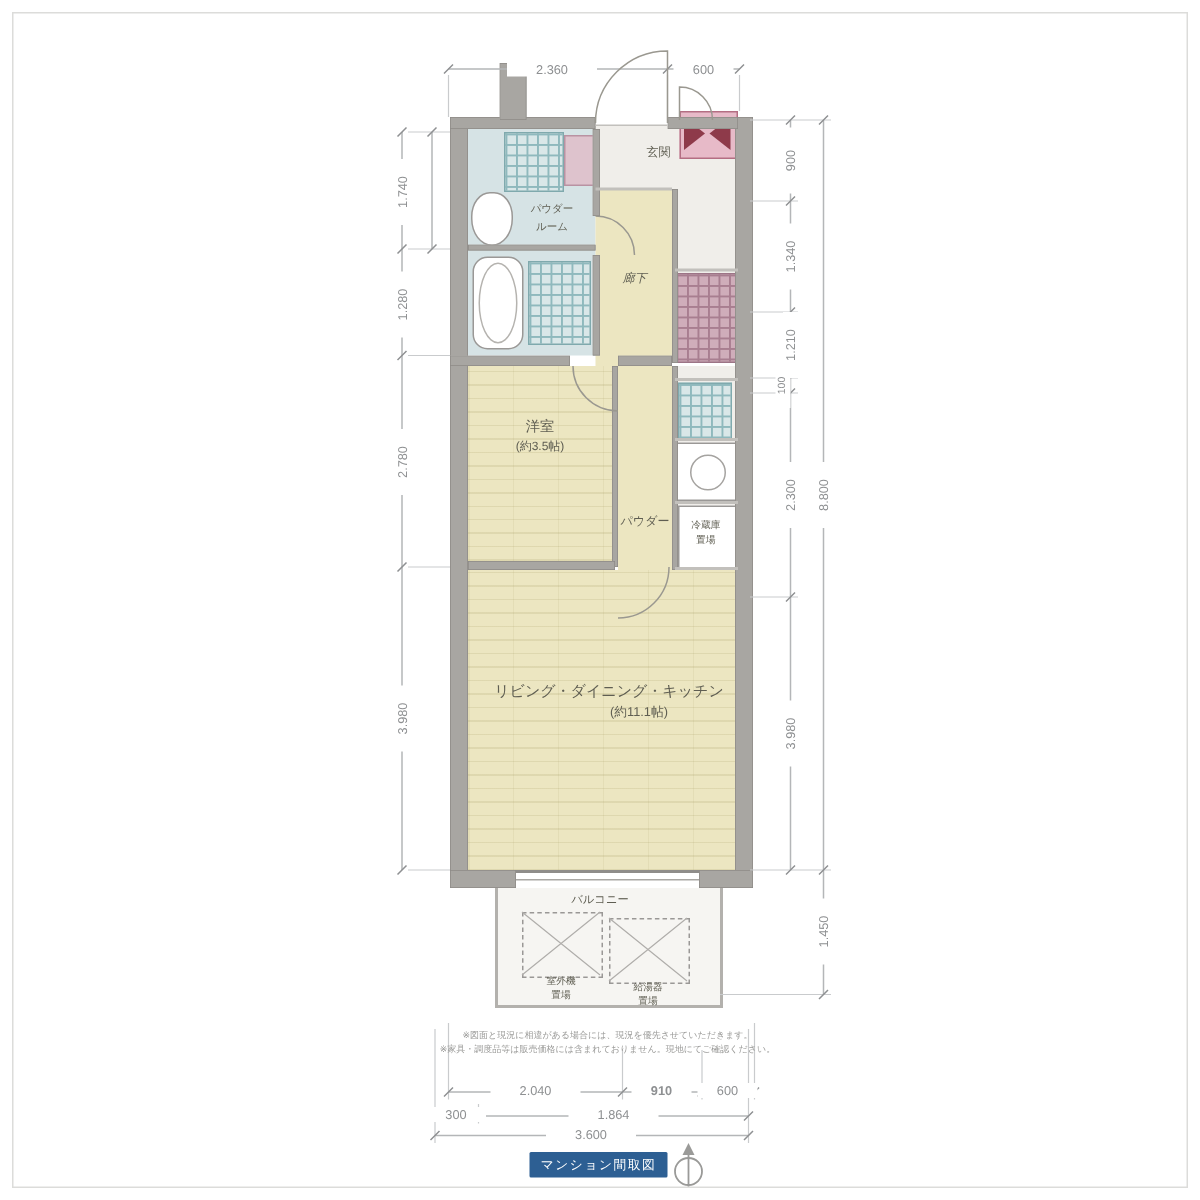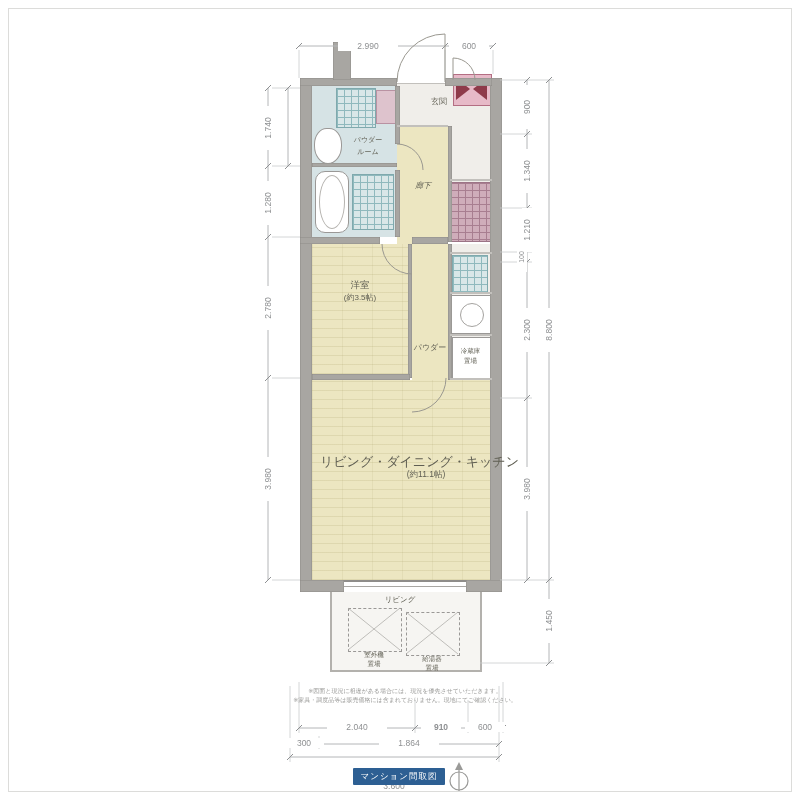--- a/index.html
+++ b/index.html
@@ -134,29 +134,29 @@
     </g>
   </svg>
 
   <div class="lbl abs" style="left:340px;top:136px;width:56px;font-size:7px;">パウダー</div>
   <div class="lbl abs" style="left:340px;top:148px;width:56px;font-size:7px;">ルーム</div>
   <div class="lbl abs" style="left:408px;top:182px;width:30px;font-size:8px;font-style:italic;">廊下</div>
   <div class="lbl abs" style="left:424px;top:98px;width:30px;font-size:8px;">玄関</div>
   <div class="lbl abs" style="left:336px;top:280px;width:48px;font-size:9.5px;">洋室</div>
   <div class="lbl abs" style="left:330px;top:294px;width:60px;font-size:8px;">(約3.5帖)</div>
   <div class="lbl abs" style="left:406px;top:344px;width:48px;font-size:8px;">パウダー</div>
-  <div class="lbl abs" style="left:320px;top:456px;width:172px;font-size:13px;font-family:Liberation Mono, monospace;">リビング・ダイニング・キッチン</div>
+  <div class="lbl abs" style="left:320px;top:456px;width:172px;font-size:10px;">リビング・ダイニング・キッチン</div>
   <div class="lbl abs" style="left:398px;top:470px;width:56px;font-size:8.5px;text-align:center;">(約11.1帖)</div>
-  <div class="lbl abs" style="left:370px;top:596px;width:60px;font-size:7.5px;">リビング</div>
+  <div class="lbl abs" style="left:370px;top:596px;width:60px;font-size:7.5px;">バルコニー</div>
   <div class="lbl abs" style="left:350px;top:651px;width:48px;font-size:6.5px;">室外機</div>
   <div class="lbl abs" style="left:350px;top:660px;width:48px;font-size:6.5px;">置場</div>
   <div class="lbl abs" style="left:408px;top:655px;width:48px;font-size:6.5px;">給湯器</div>
   <div class="lbl abs" style="left:408px;top:664px;width:48px;font-size:6.5px;">置場</div>
 
-  <div class="dim abs" style="left:338px;top:41px;width:60px;">2.990</div>
+  <div class="dim abs" style="left:338px;top:41px;width:60px;">2.360</div>
   <div class="dim abs" style="left:449px;top:41px;width:40px;">600</div>
 
   <div class="dim vdim abs" style="left:246px;top:123px;width:44px;">1.740</div>
   <div class="dim vdim abs" style="left:246px;top:198px;width:44px;">1.280</div>
   <div class="dim vdim abs" style="left:246px;top:303px;width:44px;">2.780</div>
   <div class="dim vdim abs" style="left:246px;top:474px;width:44px;">3.980</div>
 
   <div class="dim vdim abs" style="left:505px;top:102px;width:44px;">900</div>
   <div class="dim vdim abs" style="left:505px;top:166px;width:44px;">1.340</div>
   <div class="dim vdim abs" style="left:505px;top:225px;width:44px;">1.210</div>
@@ -165,19 +165,19 @@
   <div class="dim vdim abs" style="left:505px;top:484px;width:44px;">3.980</div>
 
   <div class="dim vdim abs" style="left:527px;top:325px;width:44px;">8.800</div>
   <div class="dim vdim abs" style="left:527px;top:616px;width:44px;">1.450</div>
 
   <div class="dim abs" style="left:327px;top:722px;width:60px;text-align:center;">2.040</div>
   <div class="dim abs" style="left:421px;top:722px;width:40px;font-weight:bold;">910</div>
   <div class="dim abs" style="left:465px;top:722px;width:40px;">600</div>
   <div class="dim abs" style="left:284px;top:738px;width:40px;">300</div>
   <div class="dim abs" style="left:379px;top:738px;width:60px;">1.864</div>
-  <div class="dim abs" style="left:364px;top:781px;width:60px;">3.600</div>
+  <div class="dim abs" style="left:364px;top:751px;width:60px;">3.600</div>
 
   <div class="note abs" style="left:290px;top:687px;width:230px;">※図面と現況に相違がある場合には、現況を優先させていただきます。</div>
   <div class="note abs" style="left:285px;top:696px;width:240px;">※家具・調度品等は販売価格には含まれておりません。現地にてご確認ください。</div>
   <div class="banner abs" style="left:353px;top:768px;width:92px;height:17px;">マンション間取図</div>
 
 </div>
 
 </body></html>

